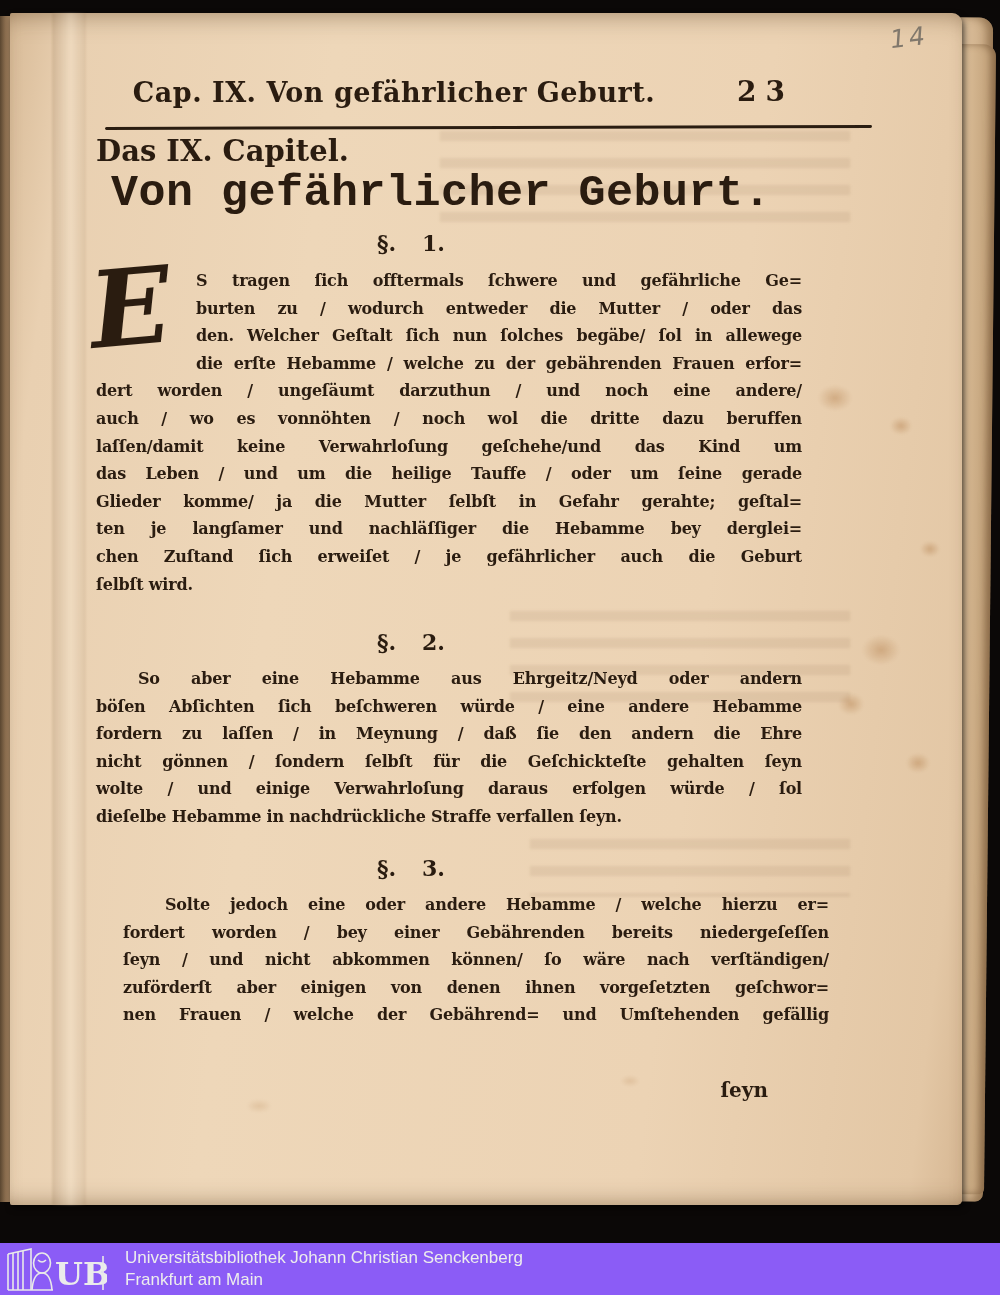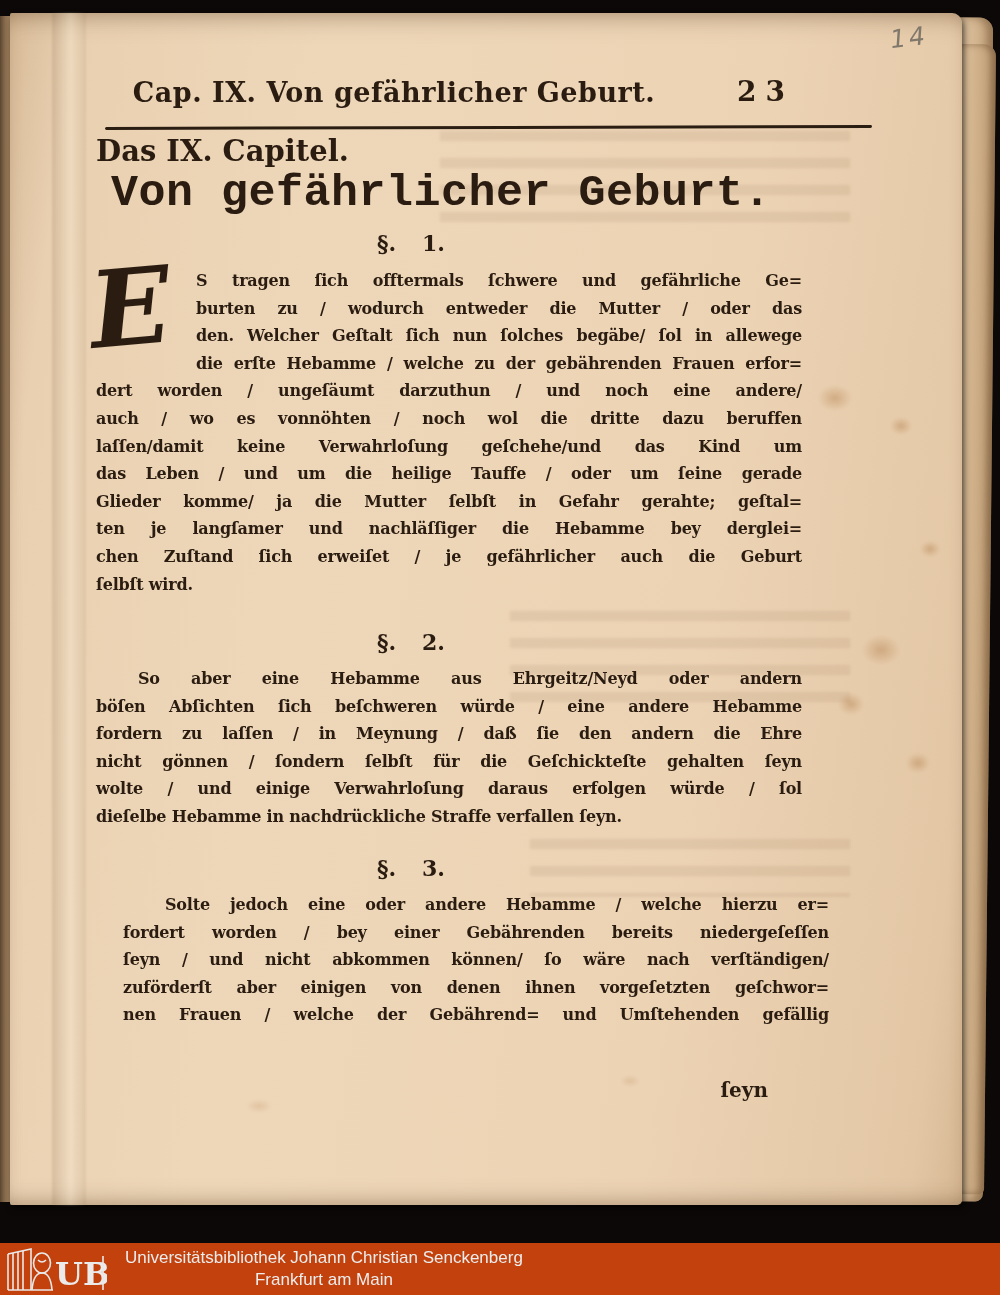--- a/index.html
+++ b/index.html
@@ -86,21 +86,21 @@
   .s8 { left:610px; top:1062px; width:20px; height:12px; opacity:.5; }
   .bleed { position:absolute;
     background:repeating-linear-gradient(180deg, rgba(108,70,40,.09) 0 10px, rgba(108,70,40,0) 10px 27px);
     filter:blur(1.5px); }
   .b1 { left:430px; top:118px; width:410px; height:108px; }
   .b2 { left:500px; top:598px; width:340px; height:102px; }
   .b3 { left:520px; top:826px; width:320px; height:58px; }
   
   .banner {
     position:absolute; left:0; top:1243px; width:1000px; height:52px; z-index:5;
-    background:#c2410c; display:flex; align-items:center;text-align:center;
+    background:#8b5cf6; display:flex; align-items:center;
   }
   .logo { width:102px; height:46px; margin-left:5px; flex:0 0 auto; }
   .banner-text {
     margin-left:18px; font-family:"Liberation Sans", sans-serif;
     font-size:17px; line-height:1.32; color:#ededed;
   }
 </style>
 </head>
 <body>
 

